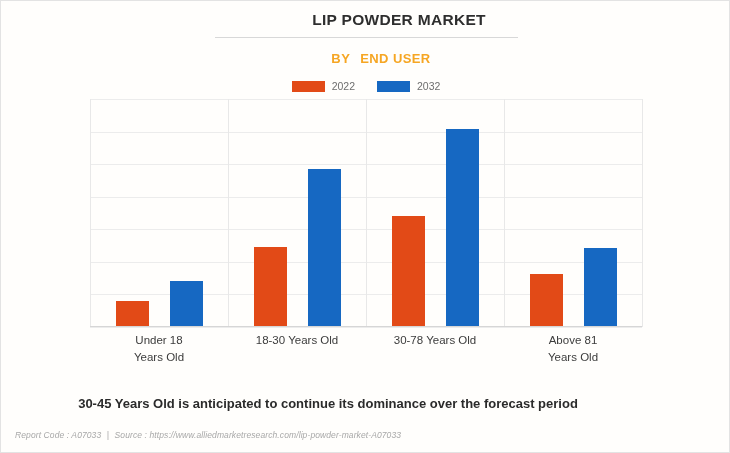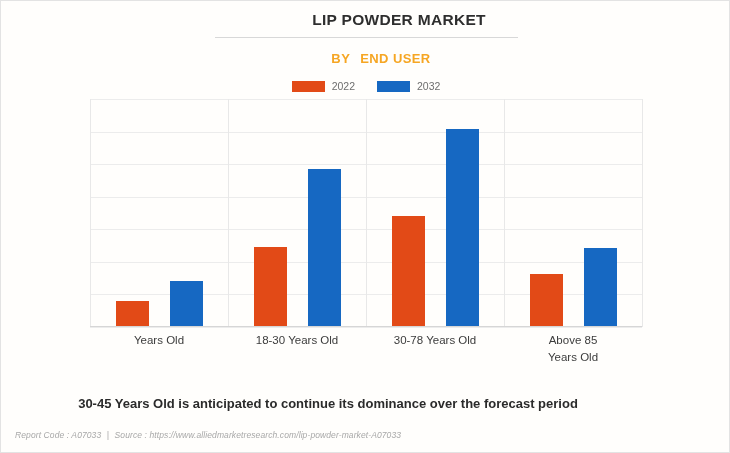--- a/index.html
+++ b/index.html
@@ -227,30 +227,31 @@
         <div class="group">
           <div class="bar" style="height: 23.3%; background: rgb(226, 74, 23);"></div>
           <div class="bar" style="height: 34.8%; background: rgb(22, 104, 194);"></div>
         </div>
       </div>
     <div class="axis-line"></div>
   </div>
 
   <div class="xlabels">
       <div class="xlabel">
+        <div>Under 18</div>
         <div>Years Old</div>
       </div>
       <div class="xlabel">
         <div>18-30 Years Old</div>
       </div>
       <div class="xlabel">
         <div>30-78 Years Old</div>
       </div>
       <div class="xlabel">
-        <div>Above 85</div>
+        <div>Above 81</div>
         <div>Years Old</div>
       </div>
     </div>
 
   <div class="caption">30-45 Years Old is anticipated to continue its dominance over the forecast period</div>
 
   <div class="footer">
     <span>Report Code : A07033</span>
     <span class="sep">|</span>
     <span>Source : https://www.alliedmarketresearch.com/lip-powder-market-A07033</span>

